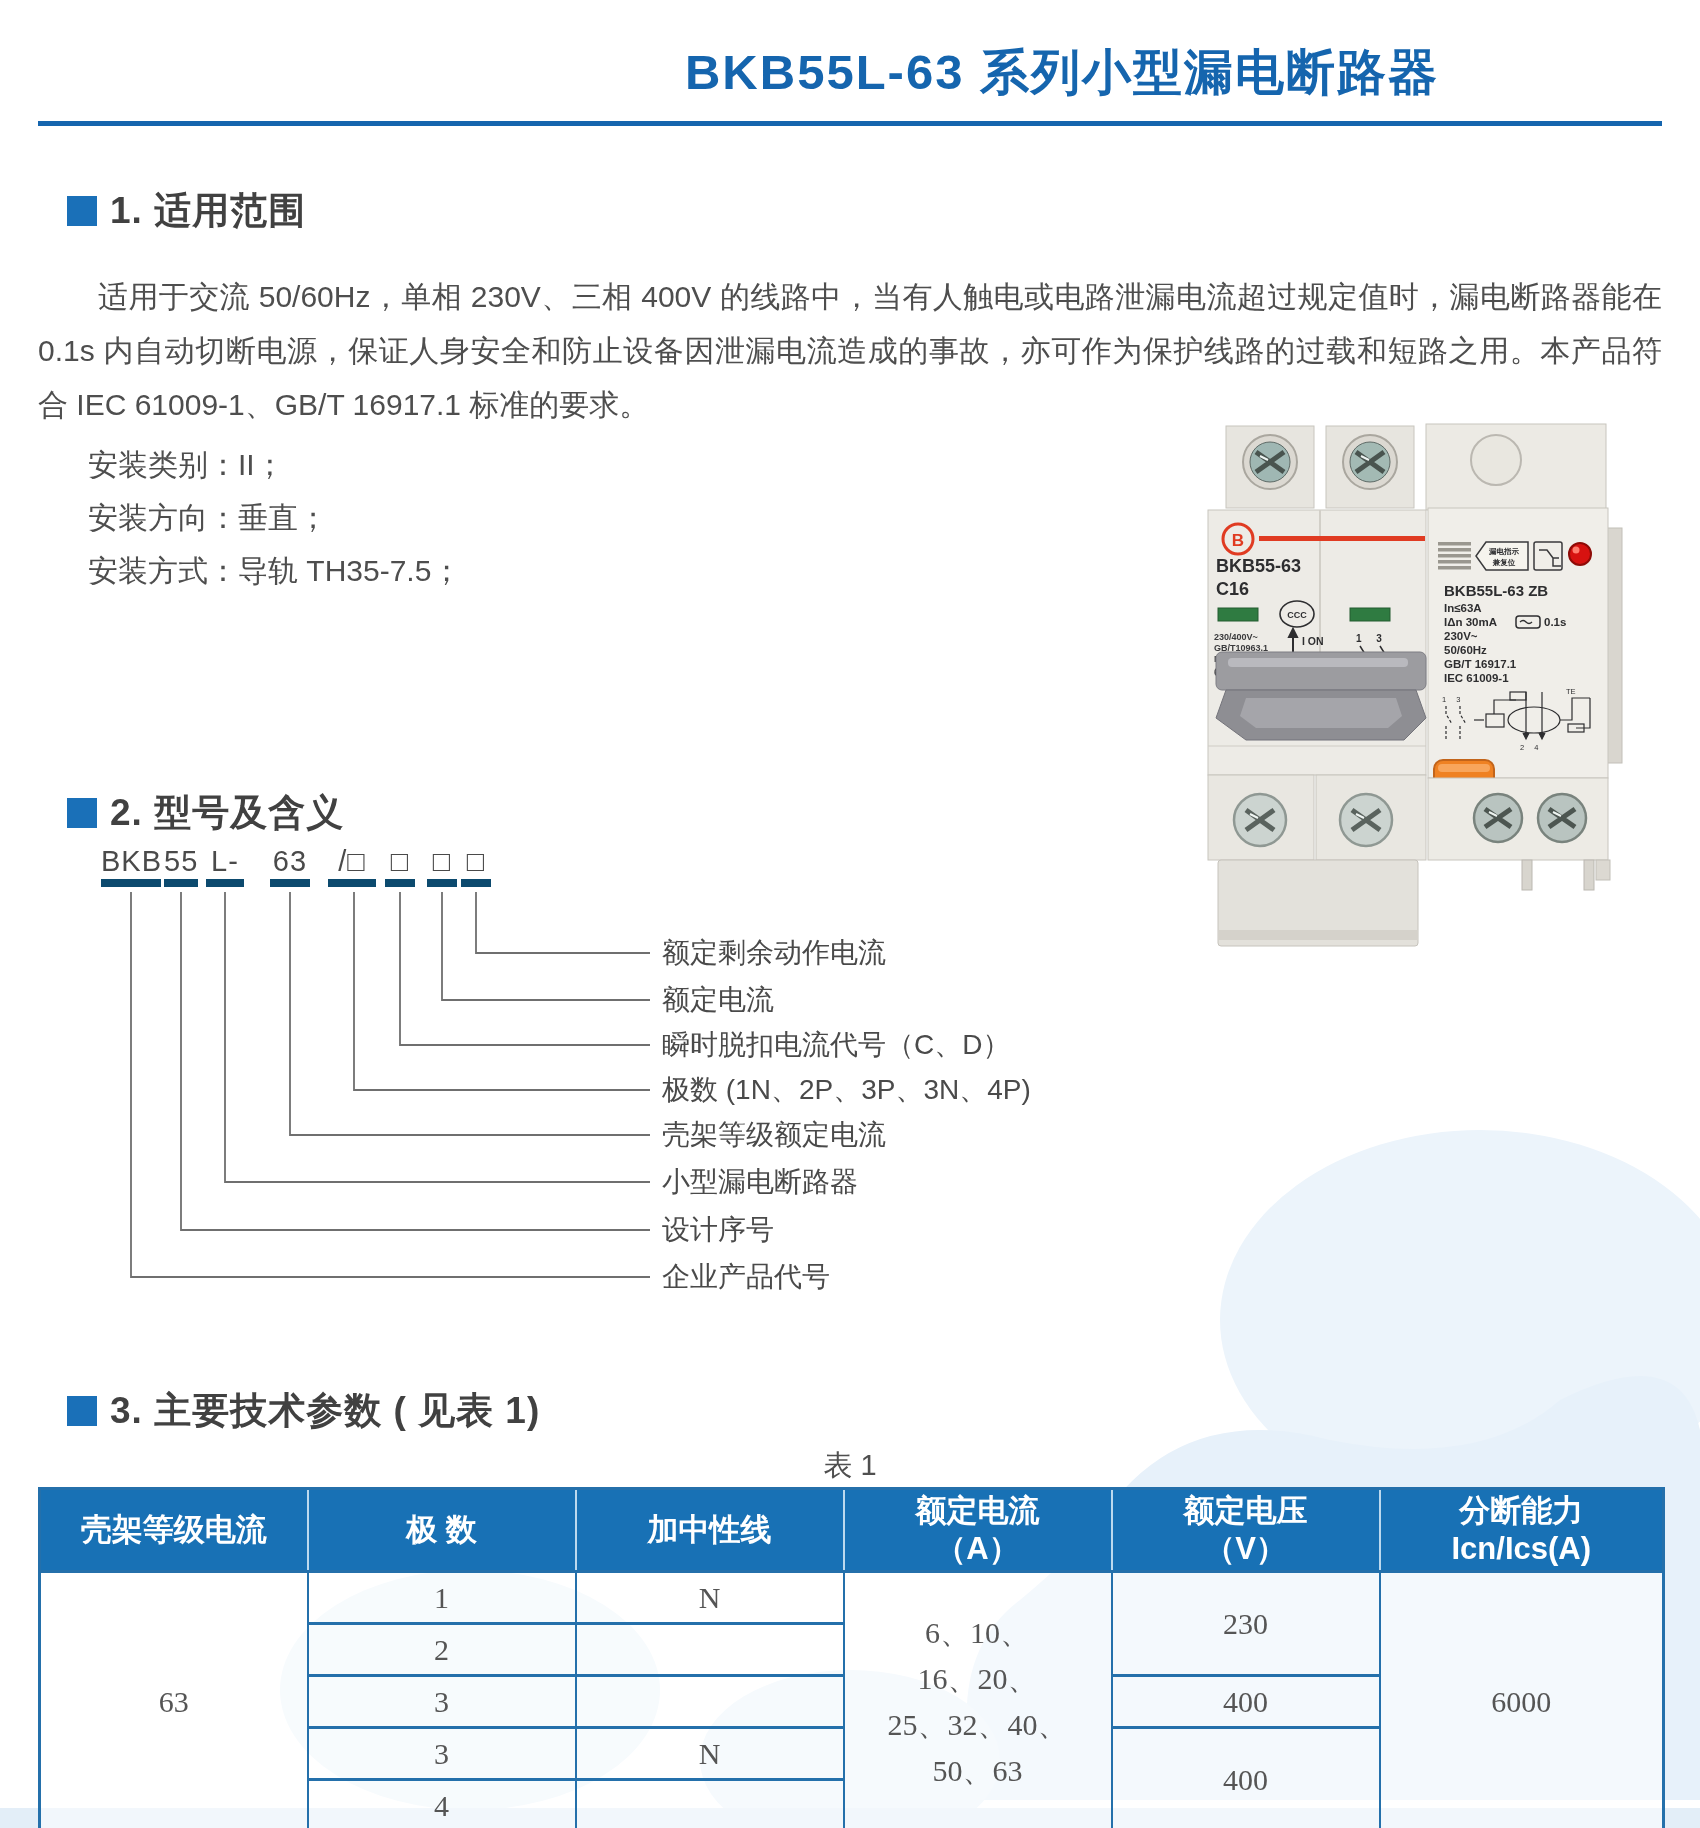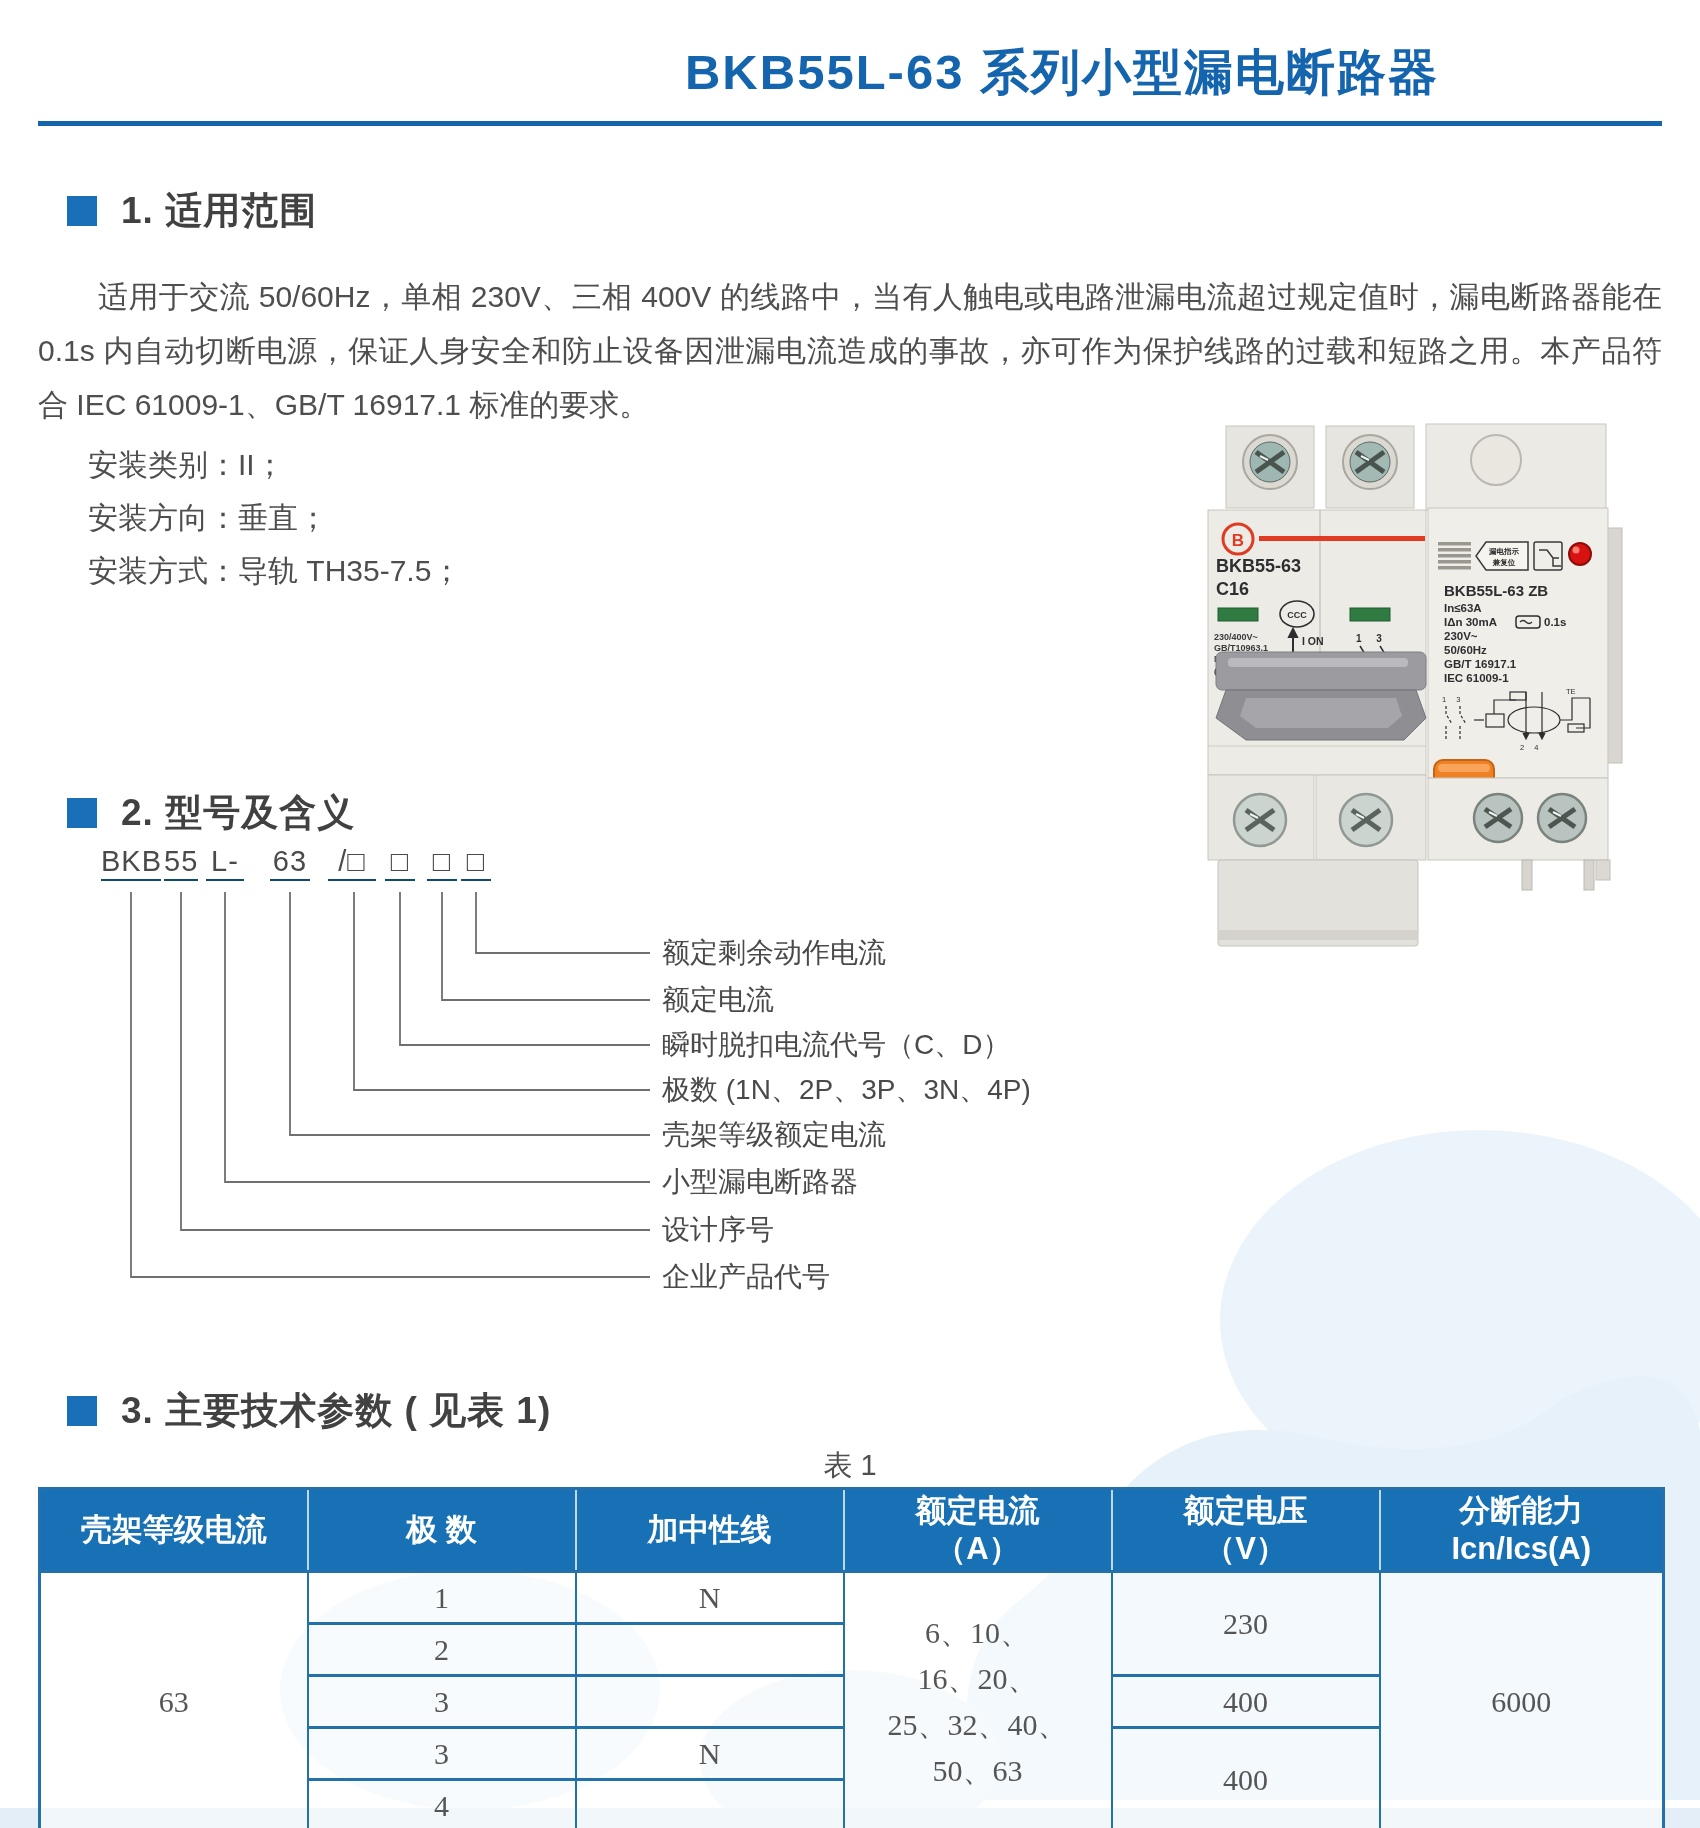--- a/index.html
+++ b/index.html
@@ -9,34 +9,34 @@
     overflow:hidden;
   }
   .abs{position:absolute;}
   
   .doc-title{
     left:0;top:40px;width:1439px;text-align:right;
     font-size:49px;font-weight:bold;color:#1565ae;letter-spacing:2px;
   }
   .title-rule{left:38px;top:121px;width:1624px;height:5px;background:#1565ae;}
   
-  .sec-head{display:flex;align-items:center;gap:24px;padding-left:29px;}
+  .sec-head{display:flex;align-items:center;gap:13px;padding-left:29px;}
   .sec-square{width:30px;height:30px;background:#1a70b8;flex:0 0 auto;}
   .sec-text{font-size:37px;font-weight:bold;color:#414141;letter-spacing:1px;}
   
   .para{
     left:38px;top:270px;width:1624px;font-size:30px;color:#4e4e4e;
     line-height:54px;text-align:justify;text-indent:2em;
   }
   .spec-list{left:38px;top:438px;width:1080px;font-size:30px;color:#4e4e4e;}
   .spec-list div{padding-left:50px;line-height:53px;}
   
   .seg{
     position:absolute;text-align:center;font-size:29px;color:#4a4a4a;
-    border-bottom:2px solid #0c4a6e;padding-bottom:1px;letter-spacing:1px;
+    border-bottom:8px solid #0c4a6e;padding-bottom:1px;letter-spacing:1px;
   }
   .model-label{position:absolute;font-size:28px;color:#4a4a4a;white-space:nowrap;}
   
   .tbl-caption{left:38px;top:1446px;width:1624px;text-align:center;font-size:29px;color:#4f4f4f;}
   table.params{
     position:absolute;left:38px;top:1487px;width:1624px;
     border-collapse:collapse;table-layout:fixed;z-index:2;
     border:3px solid #2470ab;border-bottom:6px solid #2470ab;
   }
   table.params th{

